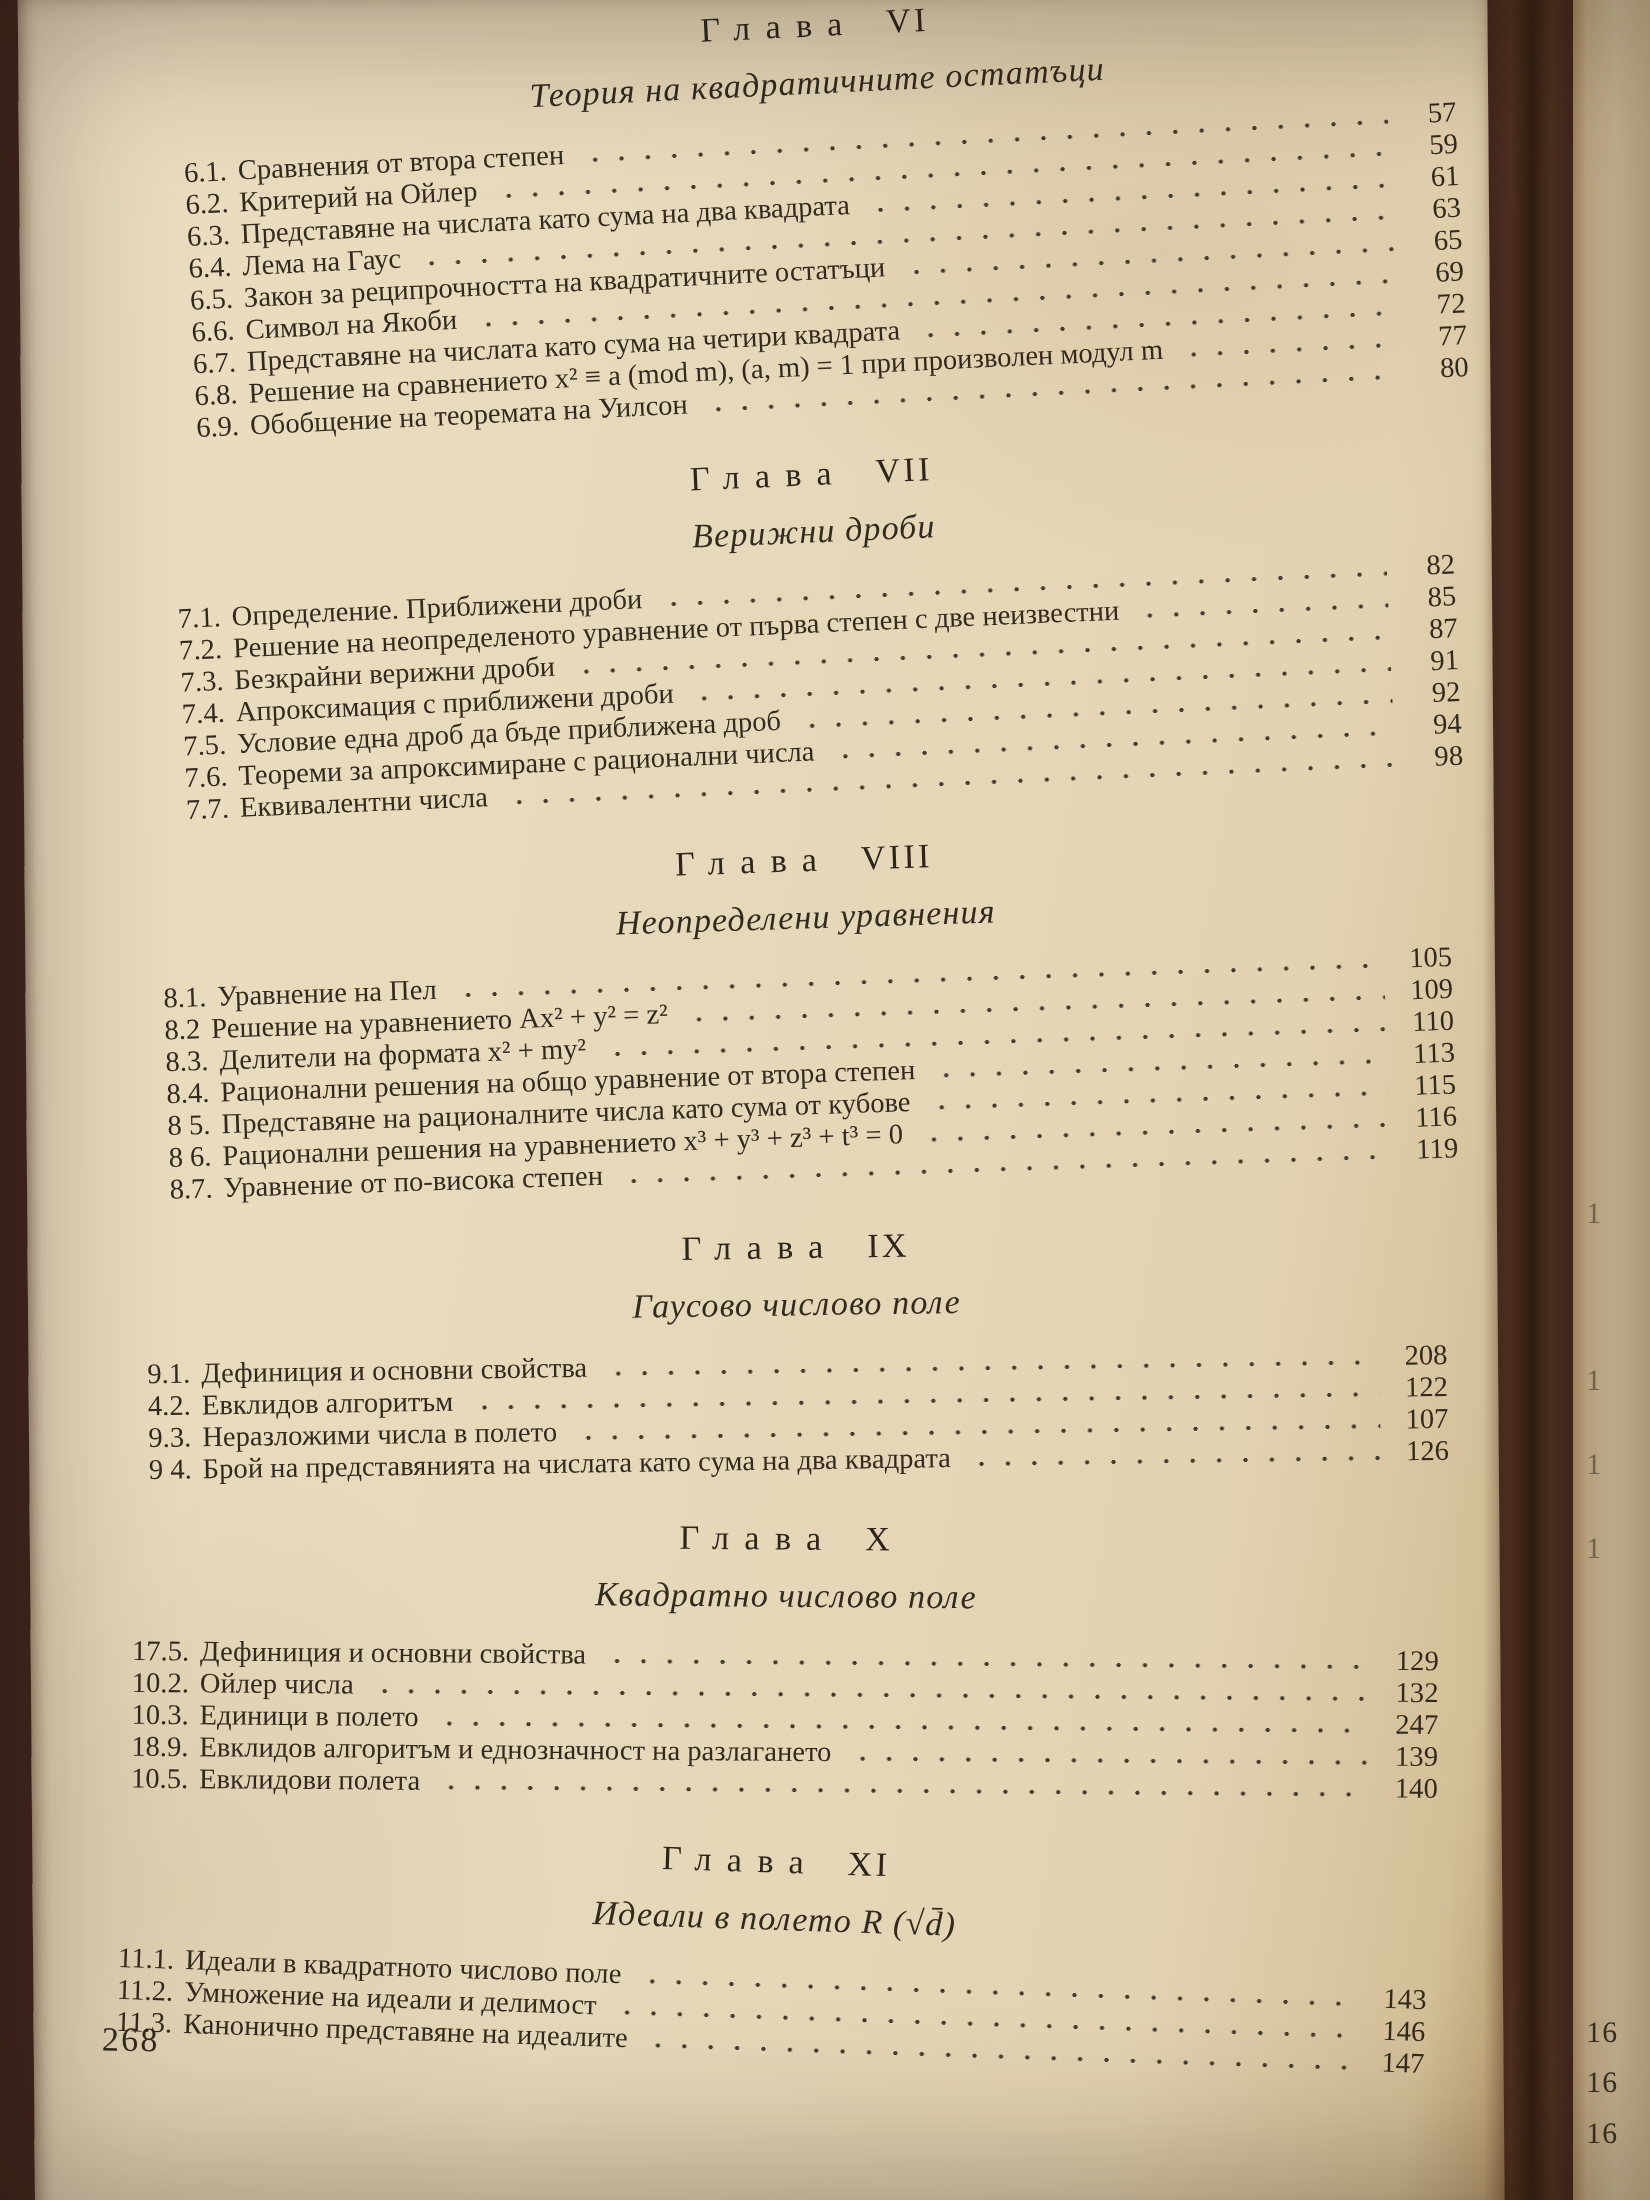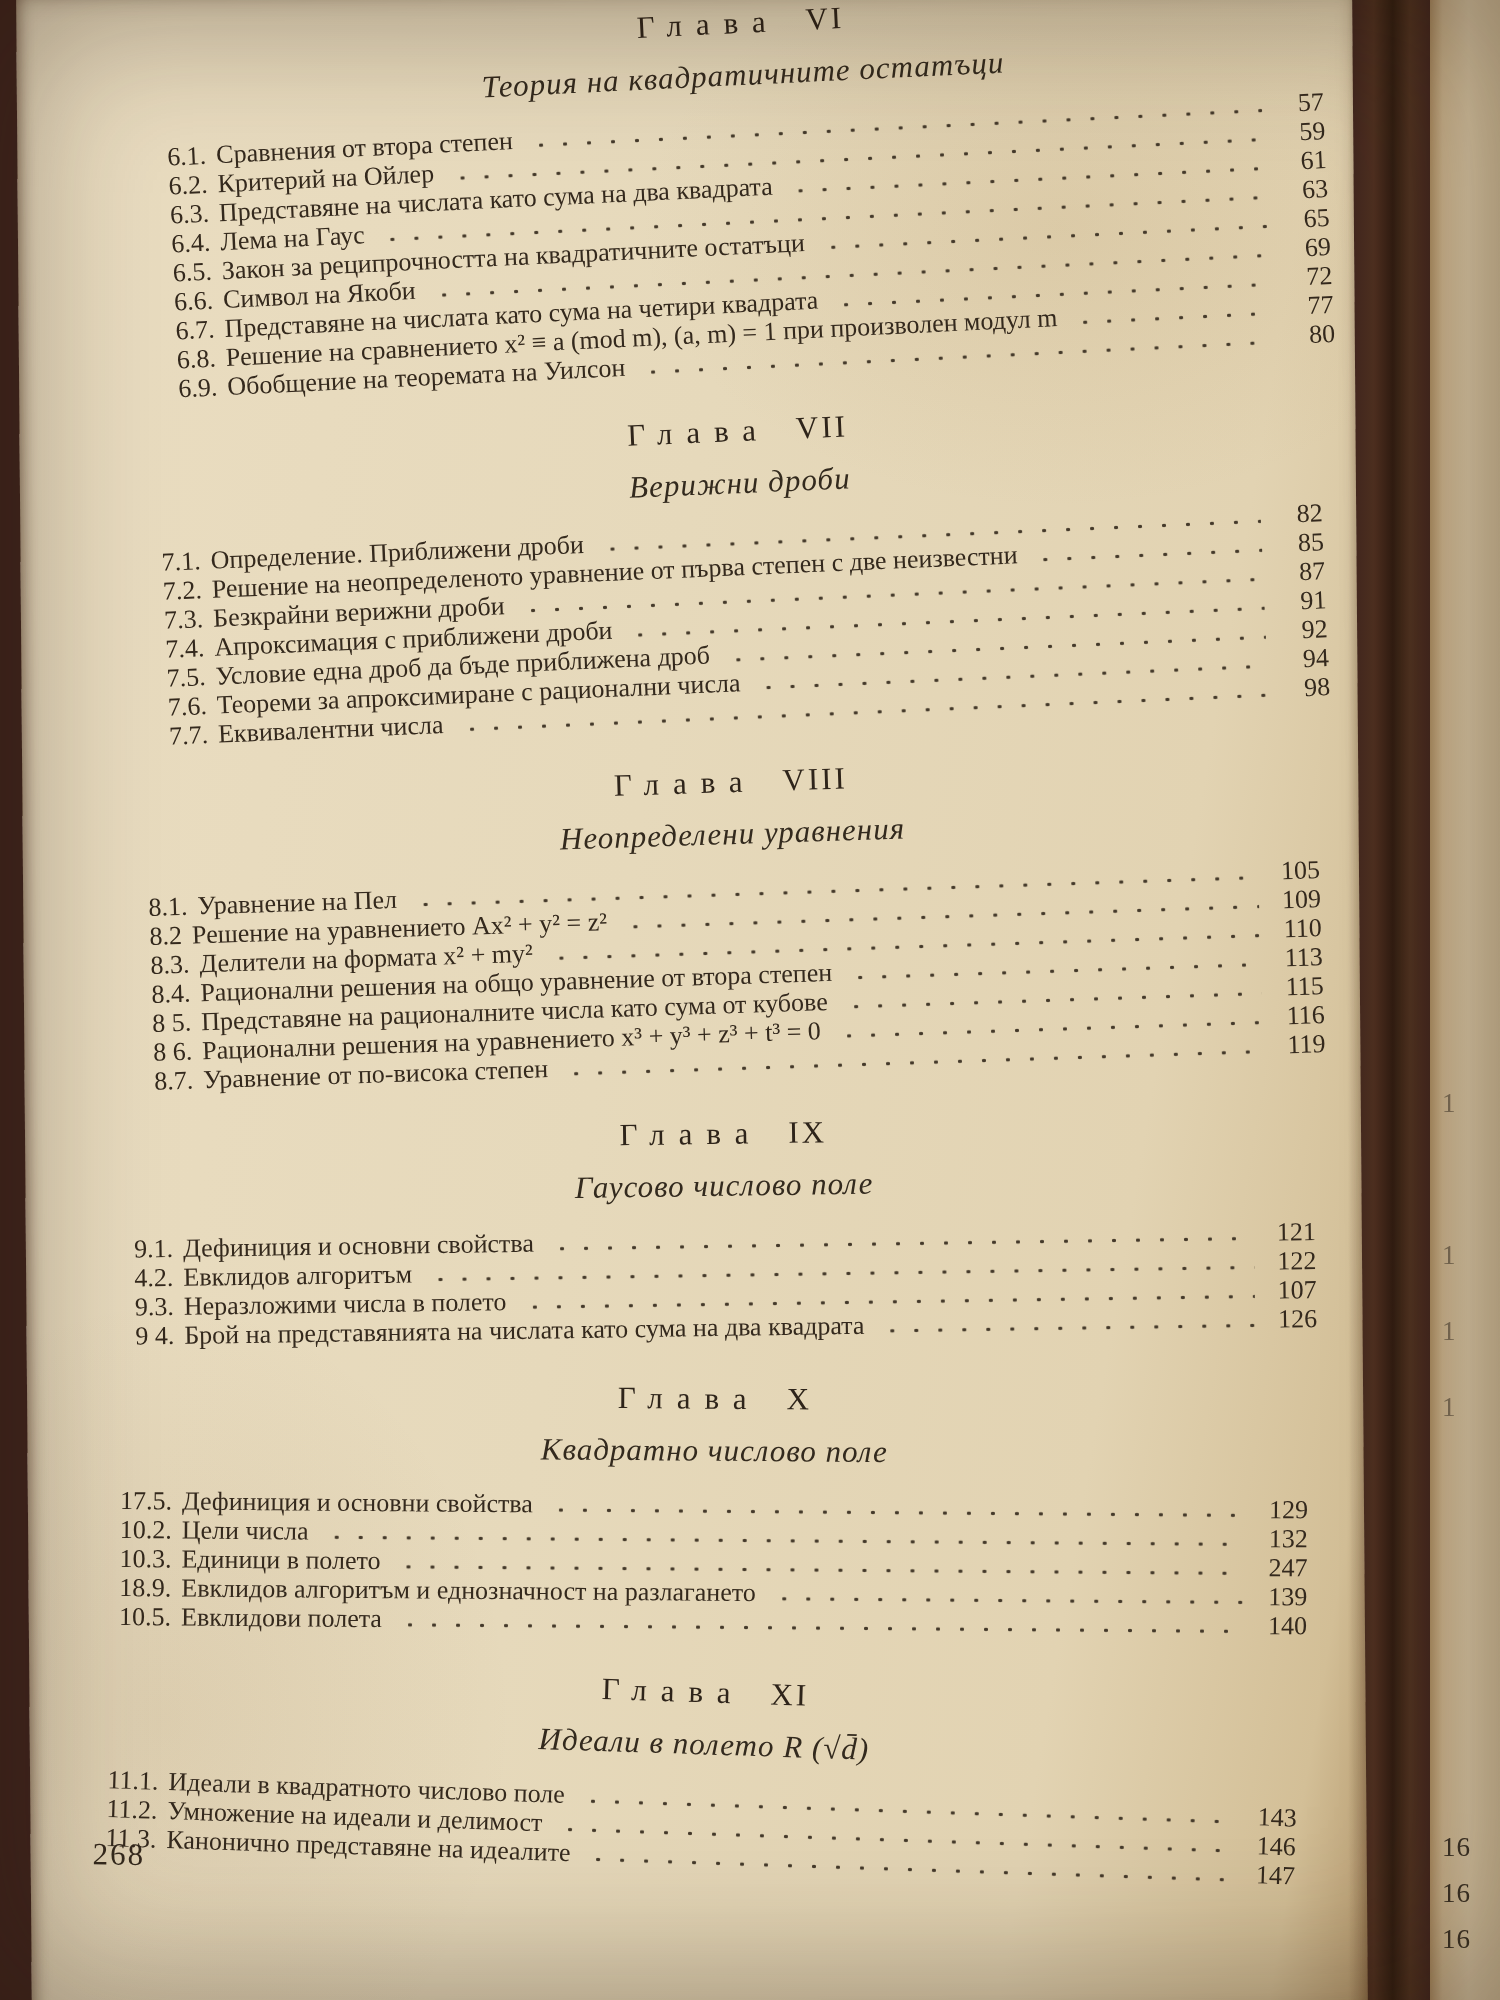--- a/index.html
+++ b/index.html
@@ -243,21 +243,21 @@
           </div>
         </div>
         <div class="chapter ch3">
           <div class="ch-head"><span class="ch-word">Глава</span><span class="ch-roman">IX</span></div>
           <div class="ch-sub">Гаусово числово поле</div>
           <div class="rows">
             <div class="row">
               <span class="inum">9.1.</span>
               <span class="ititle">Дефиниция и основни свойства</span>
               <span class="dots"></span>
-              <span class="pg">121</span>
+              <span class="pg">208</span>
             </div>
             <div class="row">
               <span class="inum">4.2.</span>
               <span class="ititle">Евклидов алгоритъм</span>
               <span class="dots"></span>
               <span class="pg">122</span>
             </div>
             <div class="row">
               <span class="inum">9.3.</span>
               <span class="ititle">Неразложими числа в полето</span>
@@ -277,21 +277,21 @@
           <div class="ch-sub">Квадратно числово поле</div>
           <div class="rows">
             <div class="row">
               <span class="inum">17.5.</span>
               <span class="ititle">Дефиниция и основни свойства</span>
               <span class="dots"></span>
               <span class="pg">129</span>
             </div>
             <div class="row">
               <span class="inum">10.2.</span>
-              <span class="ititle">Цели числа</span>
+              <span class="ititle">Ойлер числа</span>
               <span class="dots"></span>
               <span class="pg">132</span>
             </div>
             <div class="row">
               <span class="inum">10.3.</span>
               <span class="ititle">Единици в полето</span>
               <span class="dots"></span>
               <span class="pg">247</span>
             </div>
             <div class="row">

